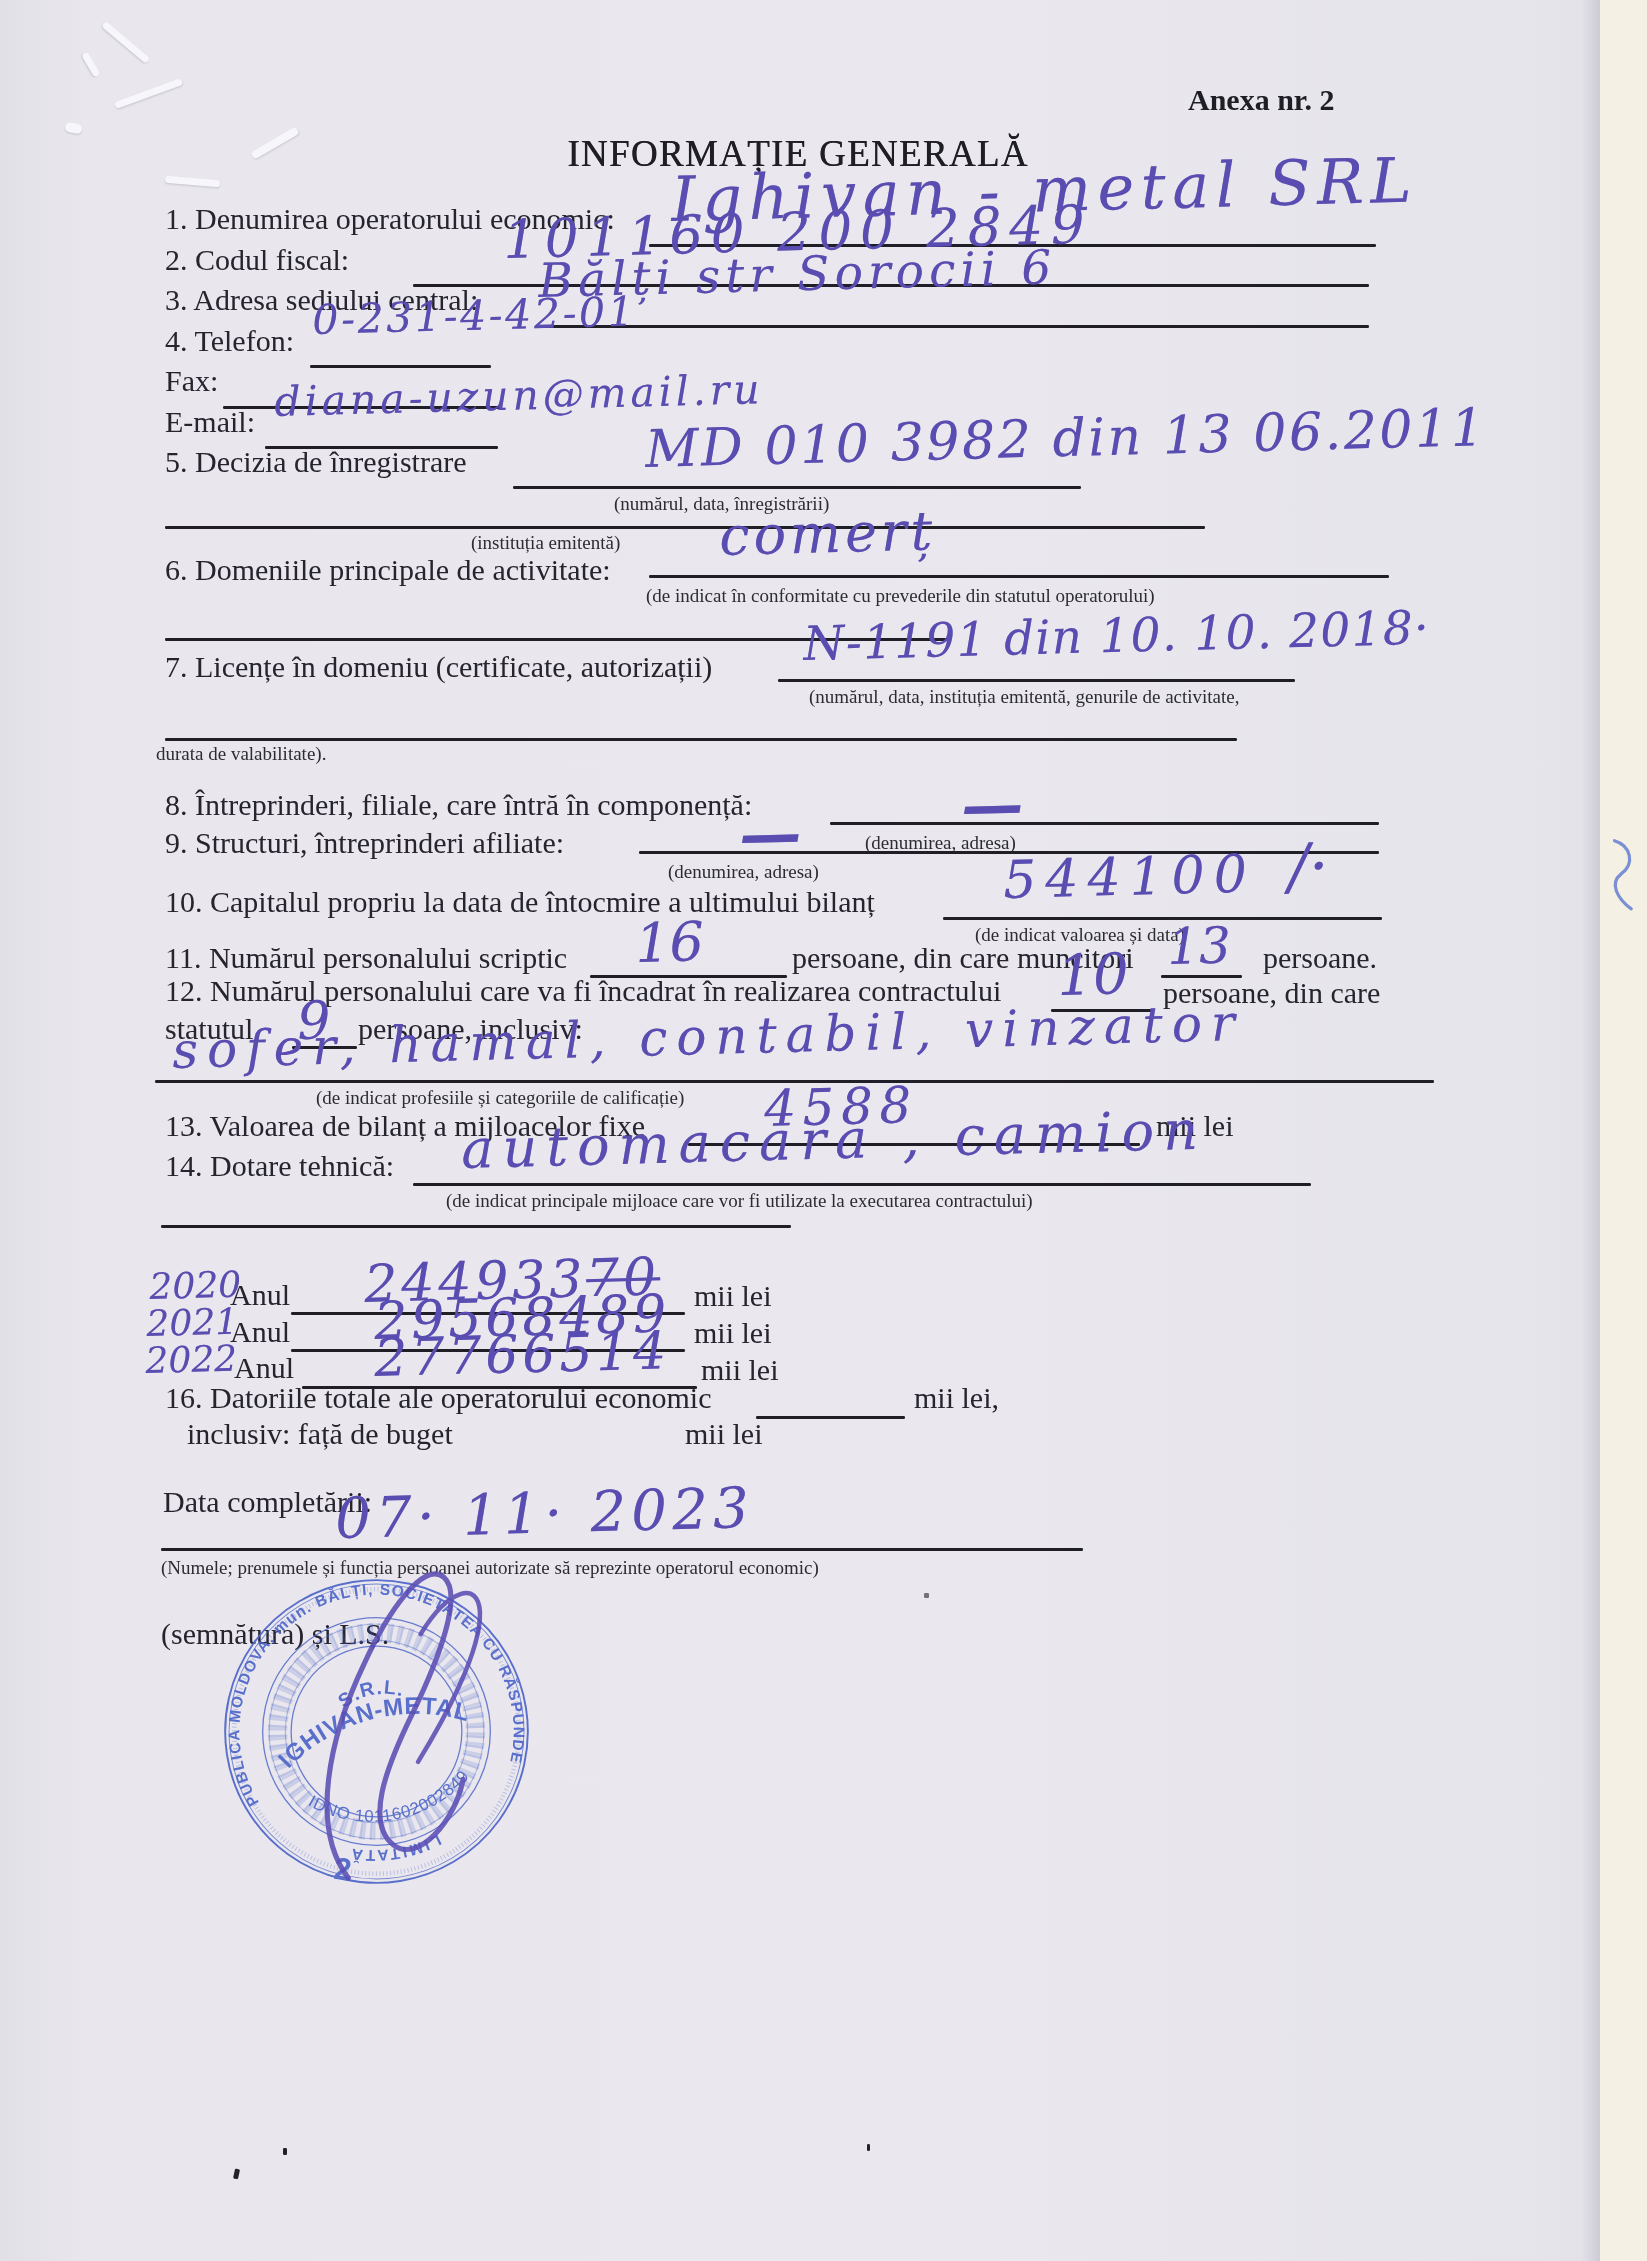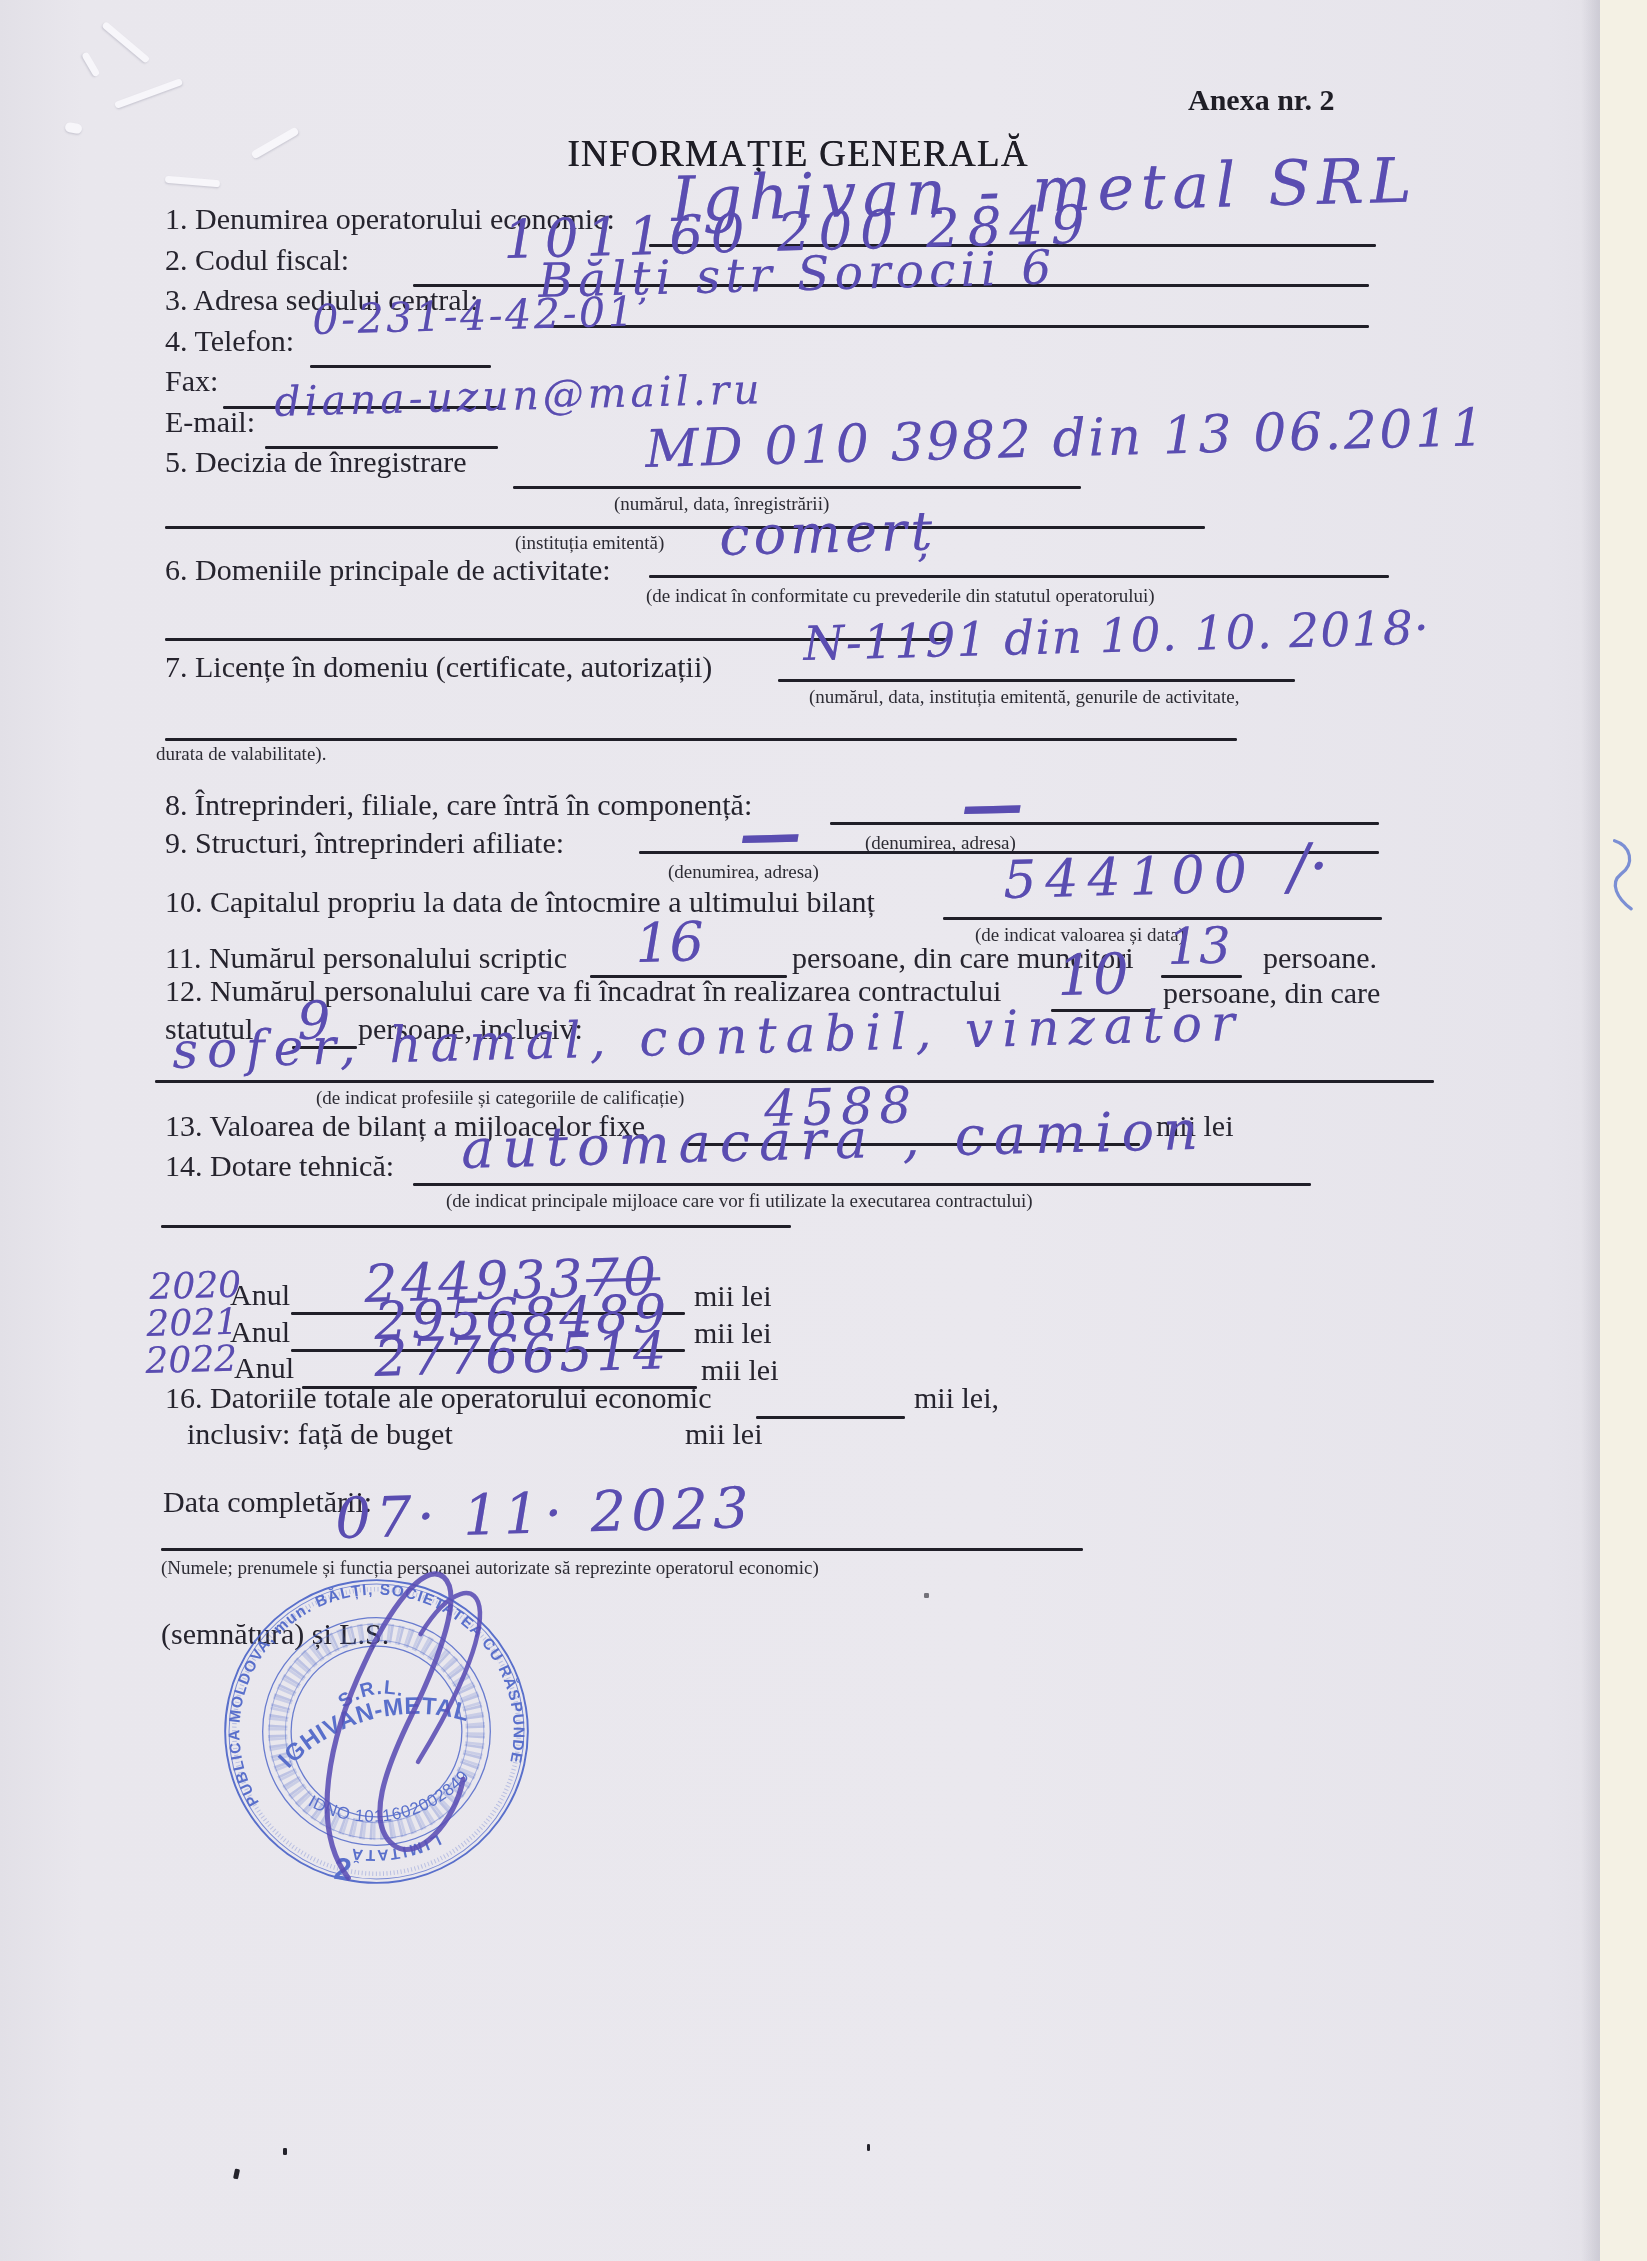--- a/index.html
+++ b/index.html
@@ -66,21 +66,21 @@
 
   <div class="lbl" style="left:165px;top:406px;">E-mail:</div>
   <div class="rule" style="left:265px;top:446px;width:233px;"></div>
   <div class="hw" style="left:275px;top:382px;font-size:41px;letter-spacing:3.9px;">diana-uzun@mail.ru</div>
 
   <div class="lbl" style="left:165px;top:446px;">5. Decizia de  înregistrare</div>
   <div class="rule" style="left:513px;top:486px;width:568px;"></div>
   <div class="hw" style="left:646px;top:423px;font-size:52px;letter-spacing:2.6px;">MD 010 3982  din 13 06.2011</div>
   <div class="cap" style="left:614px;top:494px;">(numărul, data, înregistrării)</div>
   <div class="rule" style="left:165px;top:526px;width:1040px;"></div>
-  <div class="cap" style="left:471px;top:533px;margin-left:44px;">(instituția emitentă)</div>
+  <div class="cap" style="left:471px;top:533px;">(instituția emitentă)</div>
 
   <div class="lbl" style="left:165px;top:554px;">6. Domeniile principale de activitate:</div>
   <div class="rule" style="left:649px;top:575px;width:740px;"></div>
   <div class="hw" style="left:720px;top:510px;font-size:54px;letter-spacing:3.9px;">comerț</div>
   <div class="cap" style="left:646px;top:586px;">(de indicat în conformitate cu prevederile din statutul operatorului)</div>
   <div class="rule" style="left:165px;top:638px;width:782px;"></div>
 
   <div class="lbl" style="left:165px;top:651px;">7. Licențe în domeniu (certificate, autorizații)</div>
   <div class="rule" style="left:778px;top:679px;width:517px;"></div>
   <div class="hw" style="left:804px;top:620px;font-size:47px;letter-spacing:1.3px;">N-1191 din 10. 10. 2018·</div>

